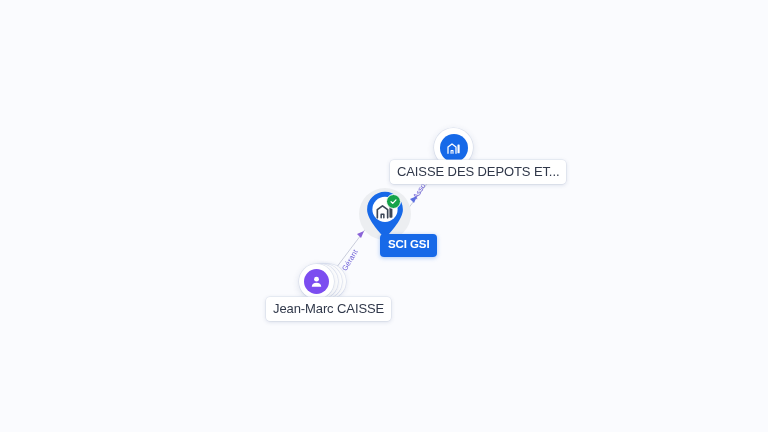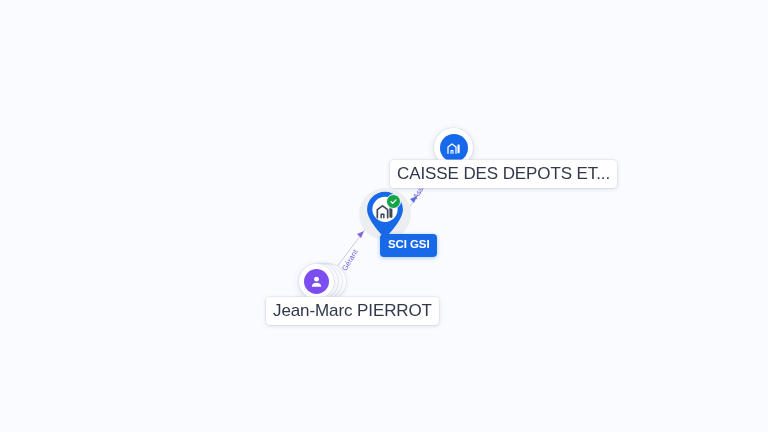--- a/index.html
+++ b/index.html
@@ -124,21 +124,21 @@
     justify-content: center;
   }
 
   
   .label-pill {
     position: absolute;
     background: #ffffff;
     border-radius: 4px;
     box-shadow: 0 1px 4px rgba(40, 60, 120, 0.17), 0 0 0 0.5px rgba(224,229,240,0.9);
     color: #30384a;
-    font-size: 17px;
+    font-size: 13px;
     line-height: 1;
     padding: 5px 7px 6px 7px;
     white-space: nowrap;
     letter-spacing: -0.1px;
   }
   #label-caisse {
     left: 390px;
     top: 160px;
   }
   #label-pierrot {
@@ -245,16 +245,16 @@
     <div class="stack-card" style="left:307px;top:264px;width:35px;height:35px;"></div>
     <div class="stack-card" style="left:303px;top:264px;width:35px;height:35px;"></div>
     <div class="person-shell">
       <div class="person-inner">
         <svg width="15" height="15" viewBox="0 0 24 24" fill="none">
           <circle cx="12" cy="8.2" r="3.9" fill="#ffffff"></circle>
           <path d="M4.4 20.4c0-4.2 3.4-6.6 7.6-6.6s7.6 2.4 7.6 6.6Z" fill="#ffffff"></path>
         </svg>
       </div>
     </div>
-    <div class="label-pill" id="label-pierrot">Jean-Marc PIERROT</div>
+    <div class="label-pill" id="label-pierrot">Jean-Marc CAISSE</div>
   </div>
 
 </div>
 
 </body></html>

